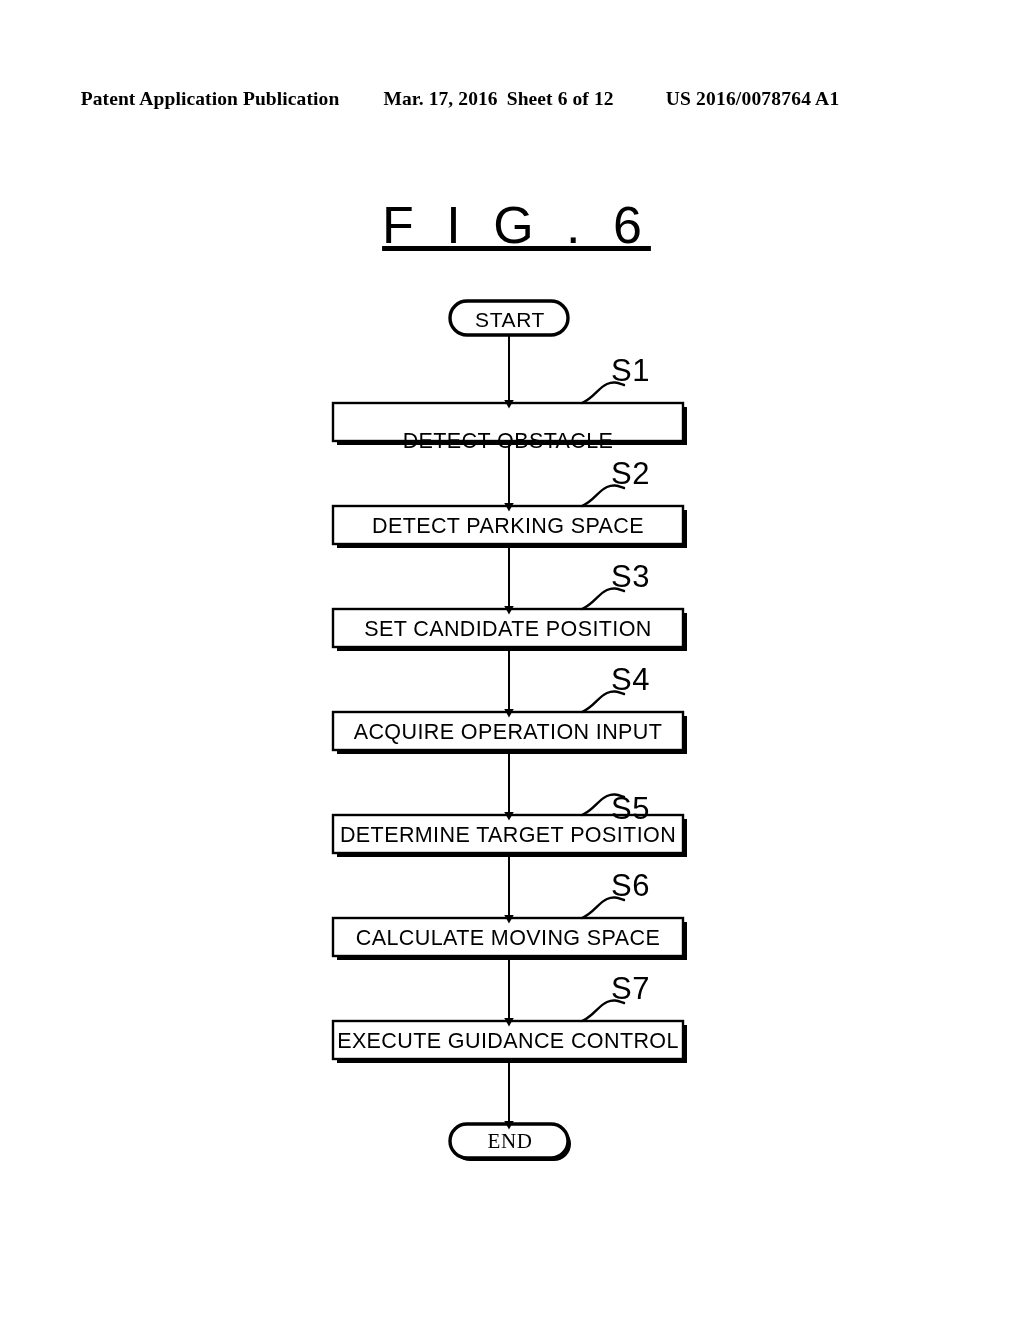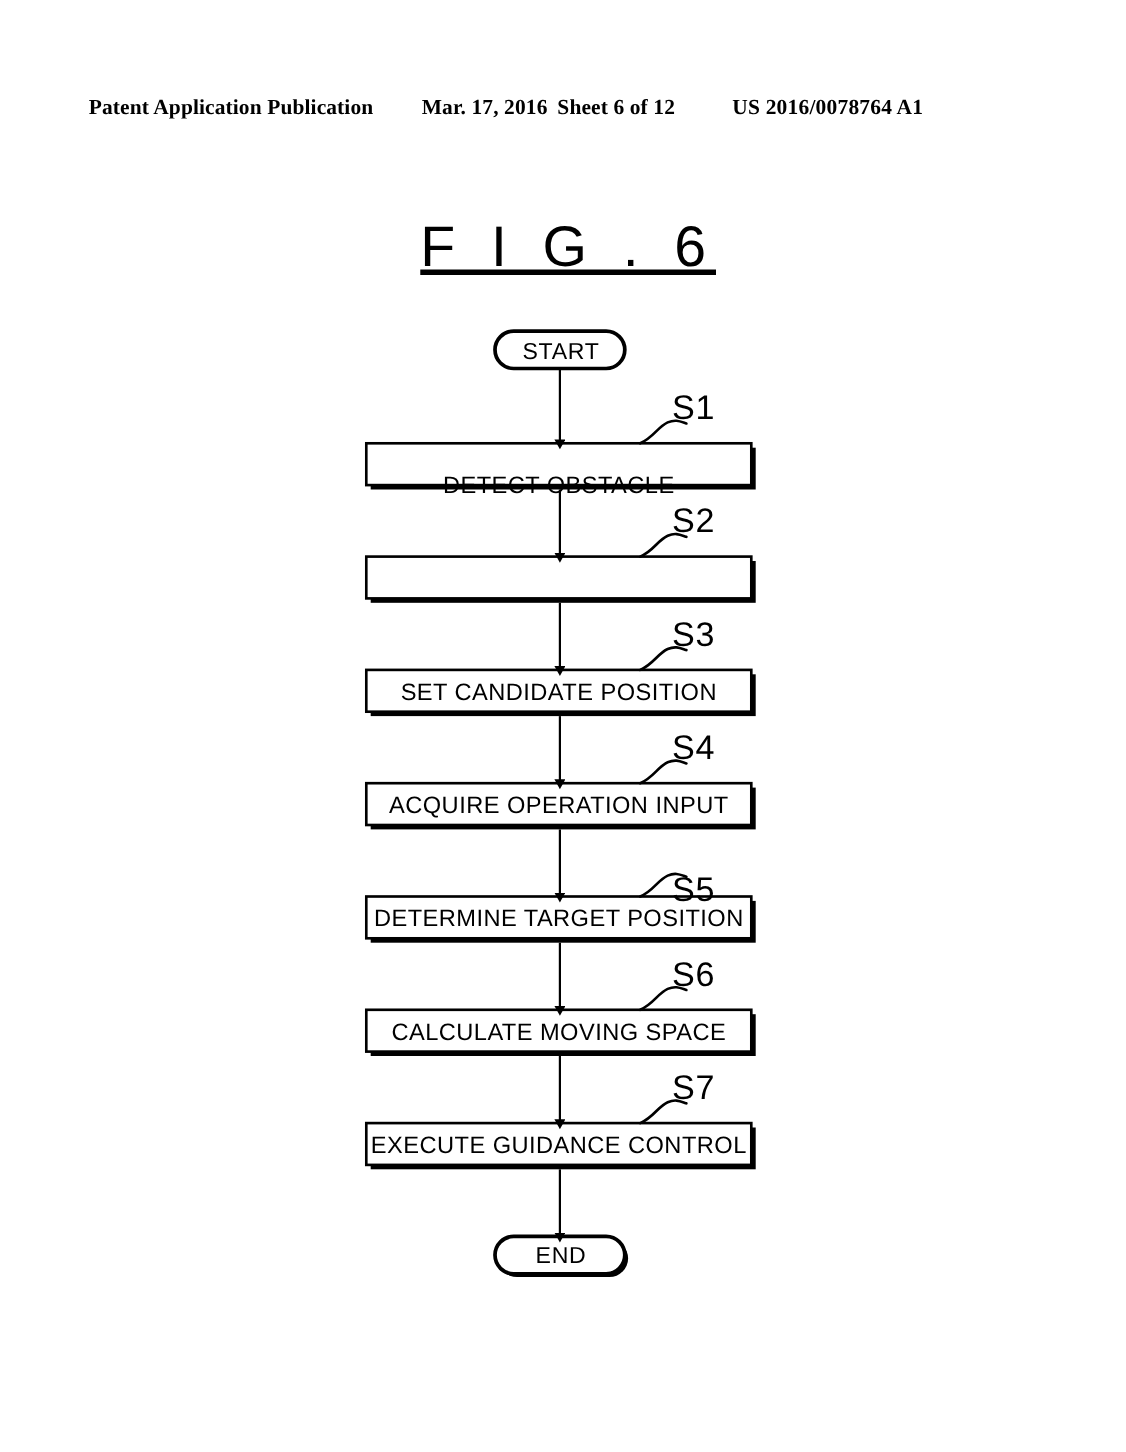--- a/index.html
+++ b/index.html
@@ -73,21 +73,21 @@
   .term-label {
     position: absolute;
     width: 200px;
     text-align: center;
     font-size: 21px;
     letter-spacing: 0.6px;
     line-height: 1;
     pointer-events: none;
   }
   #start-label { left: 410px; top: 309px; }
-  #end-label   { left: 410px; top: 1131px; }
+  #end-label   { left: 410px; top: 1131px; font-family: Liberation Serif, serif; }
 
   
   .box-label {
     position: absolute;
     left: 333px;
     width: 350px;
     text-align: center;
     font-size: 21.5px;
     letter-spacing: 0.4px;
     line-height: 1;
@@ -180,20 +180,21 @@
       <path d="M582,815 C594,810 598,800 607,796 C614,793 618,795 624,797"></path>
       <path d="M582,918 C594,913 598,903 607,899 C614,896 618,898 624,900"></path>
       <path d="M582,1021 C594,1016 598,1006 607,1002 C614,999 618,1001 624,1003"></path>
     </g>
   </svg>
 
   <div class="term-label" id="start-label">START</div>
   <div class="term-label" id="end-label">END</div>
 
   <div class="box-label" style="top:410px;margin-top:21px;">DETECT OBSTACLE</div>
+  <div class="box-label" style="top:516px;">DETECT PARKING SPACE</div>
   <div class="box-label" style="top:619px;">SET CANDIDATE POSITION</div>
   <div class="box-label" style="top:825px;">DETERMINE TARGET POSITION</div>
   <div class="box-label" style="top:722px;">ACQUIRE OPERATION INPUT</div>
   <div class="box-label" style="top:928px;">CALCULATE MOVING SPACE</div>
   <div class="box-label" style="top:1031px;">EXECUTE GUIDANCE CONTROL</div>
 
   <div class="step-label" style="left:611px; top:355px;">S1</div>
   <div class="step-label" style="left:611px; top:458px;">S2</div>
   <div class="step-label" style="left:611px; top:561px;">S3</div>
   <div class="step-label" style="left:611px; top:664px;">S4</div>

